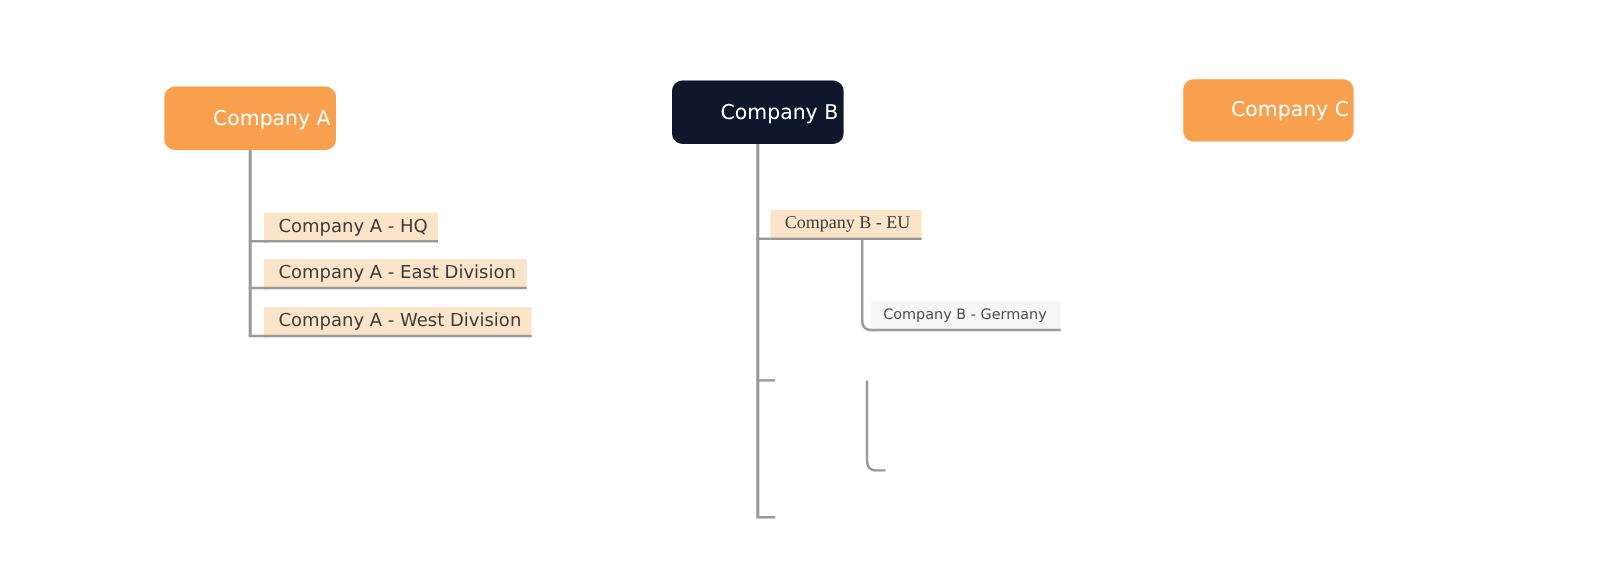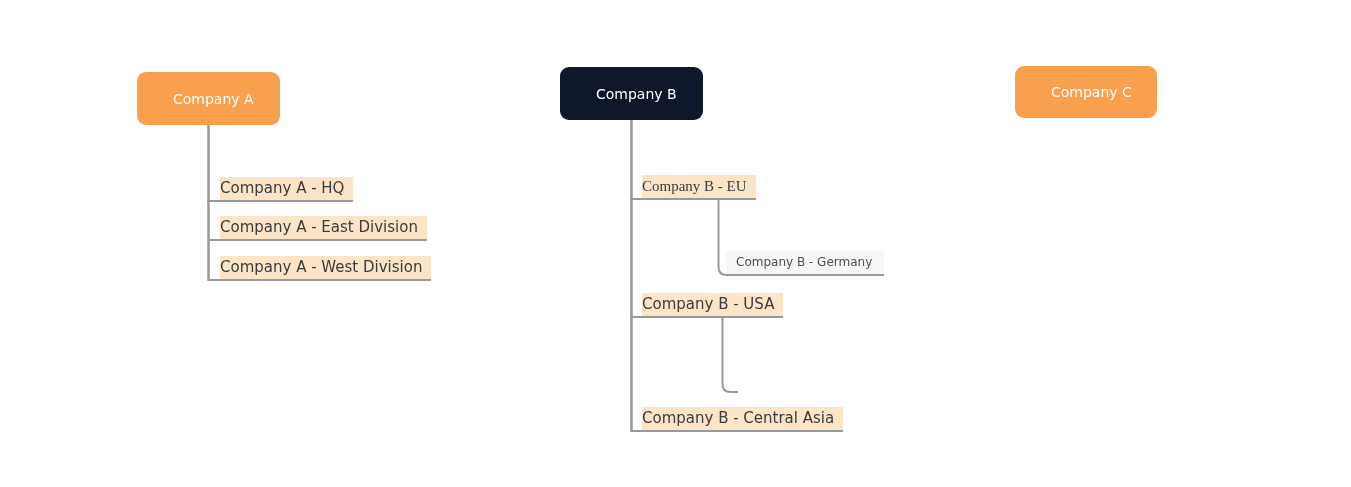--- a/index.html
+++ b/index.html
@@ -21,33 +21,33 @@
     top: 0;
     width: 100%;
     height: 100%;
     pointer-events: none;
   }
   .root-node {
     position: absolute;
     box-sizing: border-box;
     display: flex;
     align-items: center;
-    justify-content: flex-start;
+    justify-content: center;
     border-radius: 9px;
-    font-size: 14px;
+    font-size: 17px;
     white-space: nowrap;
     cursor: pointer;
     padding-left: 36px;
   }
   .child-node {
     position: absolute;
     box-sizing: border-box;
     height: 25px;
     line-height: 23px;
-    padding: 0 9px 0 0;
+    padding: 0 9px 0 12px;
     font-size: 15px;
     white-space: nowrap;
     cursor: pointer;
   }
   .grandchild-node {
     position: absolute;
     box-sizing: border-box;
     height: 25px;
     line-height: 23px;
     padding: 0 12px 0 10px;
@@ -76,18 +76,16 @@
       <span>Company A</span>
     </div>
     <div class="child-node" style="left: 220px; top: 177px; background: rgb(252, 228, 201); color: rgb(59, 59, 59); border-bottom: 2px solid rgb(153, 153, 153);"><span>Company A - HQ</span></div>
     <div class="child-node" style="left: 220px; top: 216px; background: rgb(252, 228, 201); color: rgb(59, 59, 59); border-bottom: 2px solid rgb(153, 153, 153); text-align: right;"><span>Company A - East Division</span></div>
     <div class="child-node" style="left: 220px; top: 256px; background: rgb(252, 228, 201); color: rgb(59, 59, 59); border-bottom: 2px solid rgb(153, 153, 153);"><span>Company A - West Division</span></div>
     <div class="root-node" style="left: 560px; top: 67px; background: #0f172a; color: rgb(255, 255, 255); width: 143px; height: 53px;">
       <span>Company B</span>
     </div>
     <div class="child-node" style="left: 642px; top: 175px; background: rgb(252, 228, 201); color: rgb(59, 59, 59); border-bottom: 2px solid rgb(153, 153, 153); font-family: Liberation Serif, serif;"><span>Company B - EU</span></div>
     <div class="grandchild-node" style="left: 726px; top: 251px; background: rgb(246, 246, 246); color: rgb(79, 79, 79); border-bottom: 2px solid rgb(153, 153, 153);"><span>Company B - Germany</span></div>
-    <div class="child-node" style="left: 642px; top: 293px; background: rgb(252, 228, 201); color: rgb(59, 59, 59); border-bottom: 2px solid rgb(153, 153, 153);"><span>Company B - USA</span></div>
-    <div class="child-node" style="left: 642px; top: 407px; background: rgb(252, 228, 201); color: rgb(59, 59, 59); border-bottom: 2px solid rgb(153, 153, 153);"><span>Company B - Central Asia</span></div>
-    <div class="root-node" style="left: 986px; top: 66px; background: rgb(249, 160, 78); color: rgb(255, 255, 255); width: 142px; height: 52px; margin-left: 29px;">
+    <div class="root-node" style="left: 986px; top: 66px; background: rgb(249, 160, 78); color: rgb(255, 255, 255); width: 142px; height: 52px;">
       <span>Company C</span>
     </div>
   </div>
 
 </body></html>

